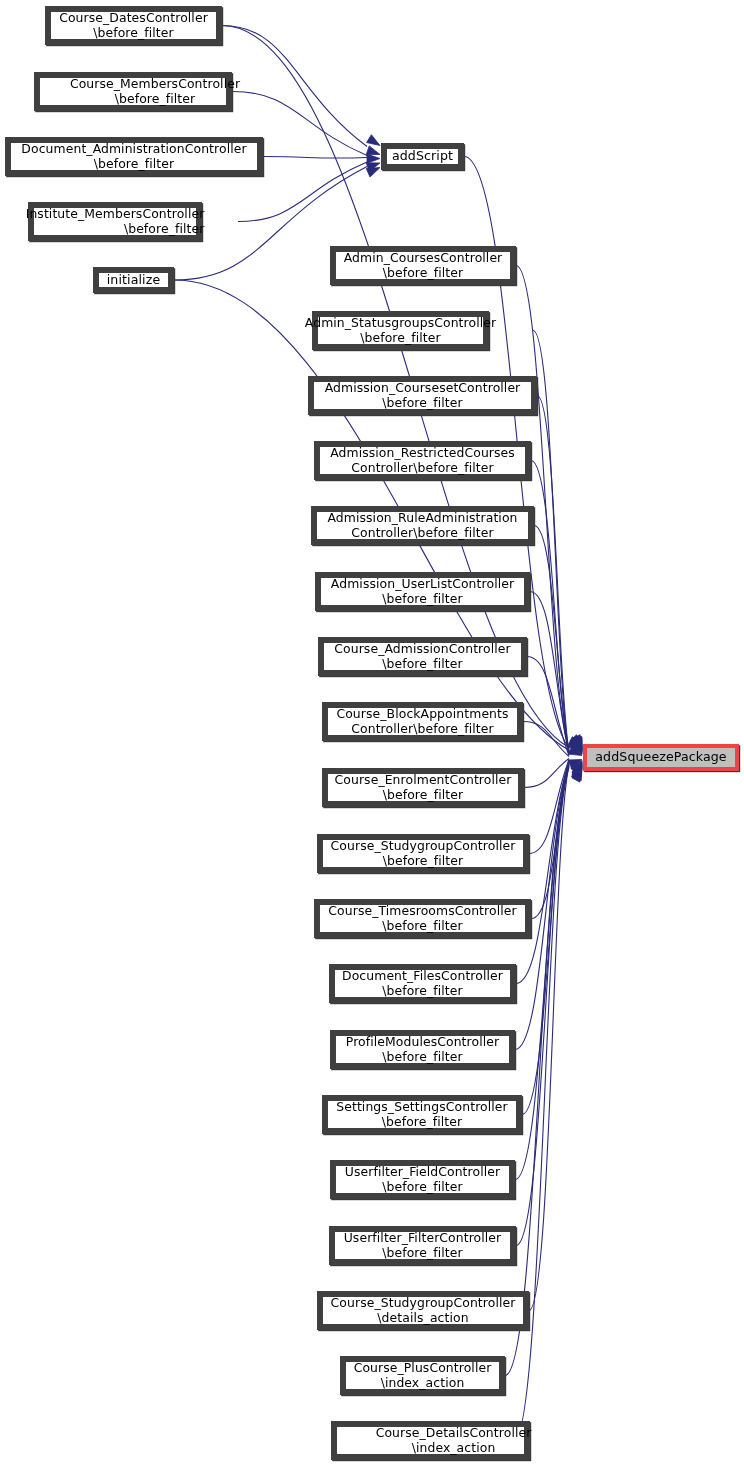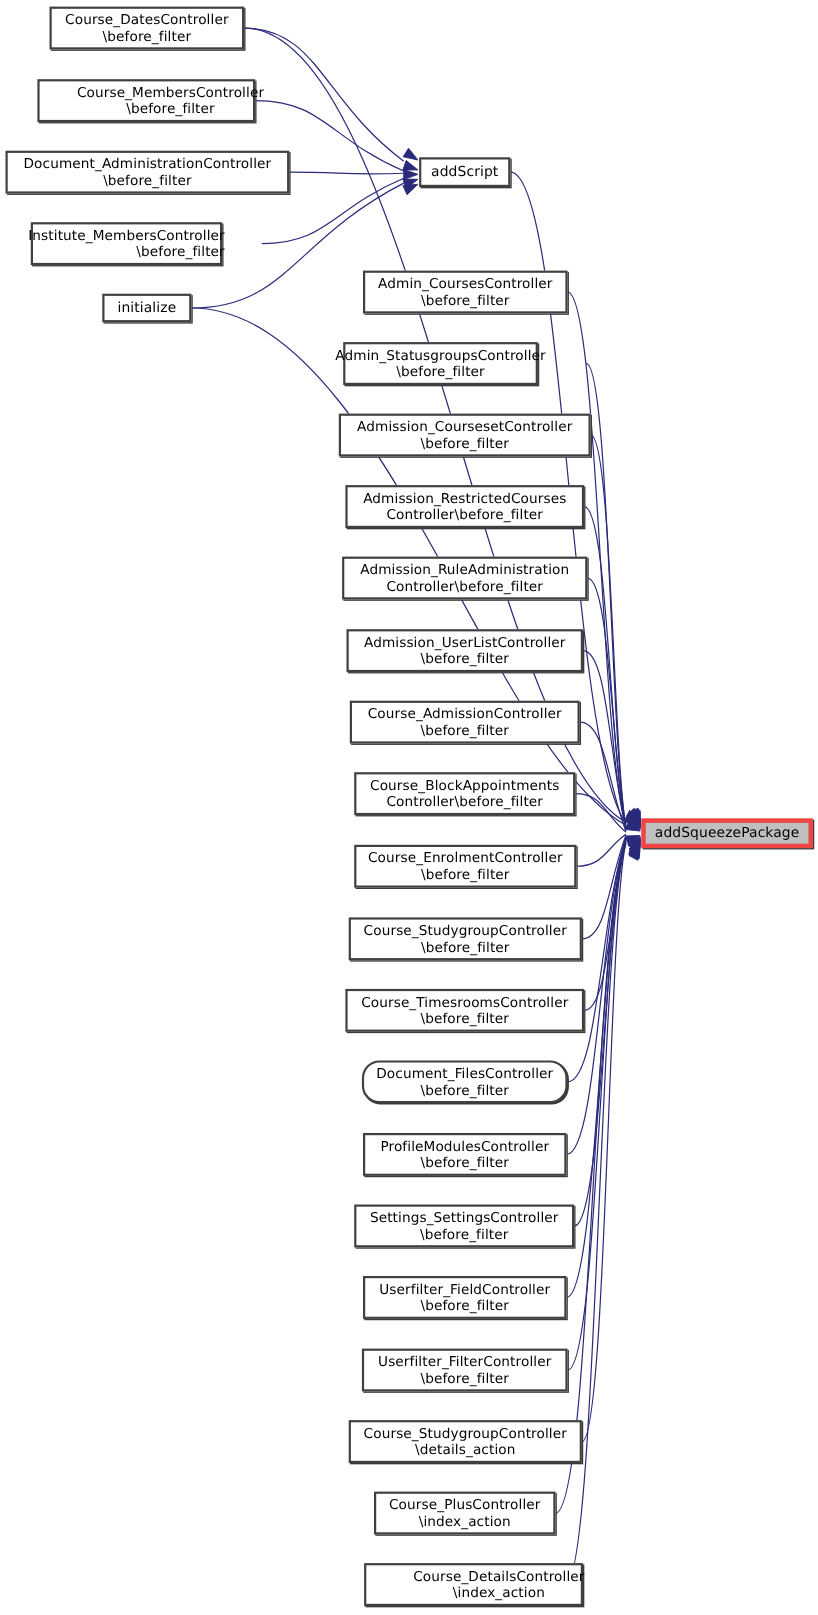--- a/index.html
+++ b/index.html
@@ -20,21 +20,21 @@
     position: absolute;
     left: 0;
     top: 0;
     width: 744px;
     height: 1468px;
     pointer-events: none;
   }
   .node {
     position: absolute;
     box-sizing: border-box;
-    border: 2px solid #404040;
+    border: 6px solid #404040;
     background: #ffffff;
     display: flex;
     align-items: center;
     justify-content: center;
     text-align: center;
     color: #000000;
     font-size: 12.4px;
     line-height: 14.6px;
     letter-spacing: 0.1px;
     white-space: pre-line;
@@ -136,21 +136,21 @@
       <div class="node" style="left: 318px; top: 637px; width: 209px; height: 39px;">Course_AdmissionController
 \before_filter</div>
       <div class="node" style="left: 322px; top: 702px; width: 201px; height: 39px;">Course_BlockAppointments
 Controller\before_filter</div>
       <div class="node" style="left: 322px; top: 768px; width: 202px; height: 39px;">Course_EnrolmentController
 \before_filter</div>
       <div class="node" style="left: 317px; top: 834px; width: 212px; height: 39px;">Course_StudygroupController
 \before_filter</div>
       <div class="node" style="left: 314px; top: 899px; width: 217px; height: 39px;">Course_TimesroomsController
 \before_filter</div>
-      <div class="node" style="left: 329px; top: 964px; width: 187px; height: 39px; border-radius: 16px;">Document_FilesController
+      <div class="node" style="left: 329px; top: 964px; width: 187px; height: 39px;">Document_FilesController
 \before_filter</div>
       <div class="node" style="left: 330px; top: 1030px; width: 185px; height: 39px;">ProfileModulesController
 \before_filter</div>
       <div class="node" style="left: 322px; top: 1095px; width: 200px; height: 39px;">Settings_SettingsController
 \before_filter</div>
       <div class="node" style="left: 330px; top: 1160px; width: 185px; height: 39px;">Userfilter_FieldController
 \before_filter</div>
       <div class="node" style="left: 329px; top: 1226px; width: 187px; height: 39px;">Userfilter_FilterController
 \before_filter</div>
       <div class="node" style="left: 317px; top: 1291px; width: 212px; height: 39px;">Course_StudygroupController

